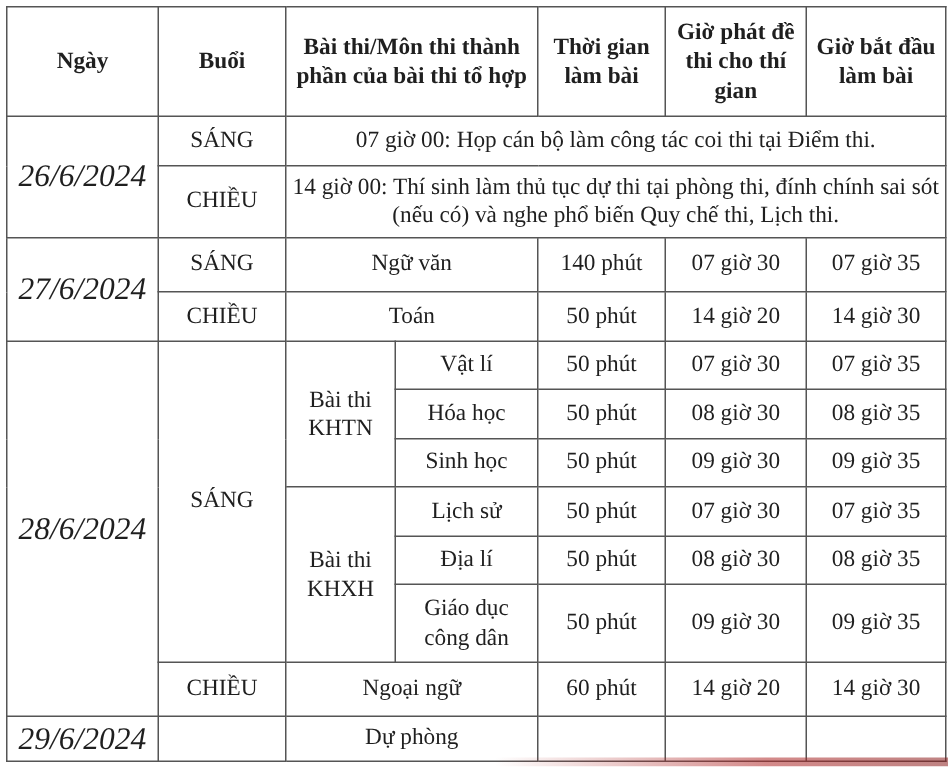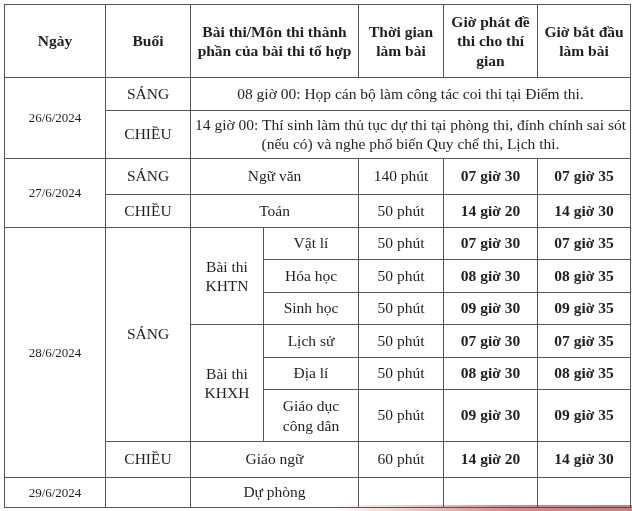--- a/index.html
+++ b/index.html
@@ -17,23 +17,23 @@
     line-height: 1.2;
   }
   table.schedule td, table.schedule th {
     border: 1px solid #555555;
     text-align: center;
     vertical-align: middle;
     padding: 0 3px;
     overflow: hidden;
   }
   table.schedule th { font-weight: bold; font-size: 15.5px; line-height: 1.25; }
-  td.bold { font-weight: bold; }
+  td.bold { font-weight: normal; }
   td.left { text-align: left; padding-left: 6px; }
-  td.date { font-size: 13px; }
+  td.date { font-size: 21px; font-style: italic; }
   .sub { line-height: 1.25; font-family: Liberation Serif, serif; }
   .tail-shadow {
     position: absolute; left: 330px; top: 505px; width: 302px; height: 6px;
     background: linear-gradient(to right, rgba(255,255,255,0), #b02a2a 60%, #8a1d1d);
     opacity: 0.55;
   }
 </style>
 </head>
 <body>
 
@@ -55,21 +55,21 @@
       <th>Buổi</th>
       <th colspan="2">Bài thi/Môn thi thành phần của bài thi tổ hợp</th>
       <th>Thời gian làm bài</th>
       <th>Giờ phát đề thi cho thí gian</th>
       <th>Giờ bắt đầu làm bài</th>
     </tr>
 
     <tr style="height:33px">
       <td rowspan="2" class="date">26/6/2024</td>
       <td>SÁNG</td>
-      <td colspan="5" class="left">08 giờ 00: Họp cán bộ làm công tác coi thi tại Điểm thi.</td>
+      <td colspan="5" class="left">07 giờ 00: Họp cán bộ làm công tác coi thi tại Điểm thi.</td>
     </tr>
     <tr style="height:48px">
       <td>CHIỀU</td>
       <td colspan="5" class="left">14 giờ 00: Thí sinh làm thủ tục dự thi tại phòng thi, đính chính sai sót (nếu có) và nghe phổ biến Quy chế thi, Lịch thi.</td>
     </tr>
 
     <tr style="height:36px">
       <td rowspan="2" class="date">27/6/2024</td>
       <td>SÁNG</td>
       <td colspan="2">Ngữ văn</td>
@@ -122,21 +122,21 @@
     </tr>
     <tr style="height:52px">
       <td class="sub">Giáo dục công dân</td>
       <td>50 phút</td>
       <td class="bold">09 giờ 30</td>
       <td class="bold">09 giờ 35</td>
     </tr>
 
     <tr style="height:36px">
       <td>CHIỀU</td>
-      <td colspan="2">Giáo ngữ</td>
+      <td colspan="2">Ngoại ngữ</td>
       <td>60 phút</td>
       <td class="bold">14 giờ 20</td>
       <td class="bold">14 giờ 30</td>
     </tr>
 
     <tr style="height:30px">
       <td class="date">29/6/2024</td>
       <td></td>
       <td colspan="2">Dự phòng</td>
       <td></td>

